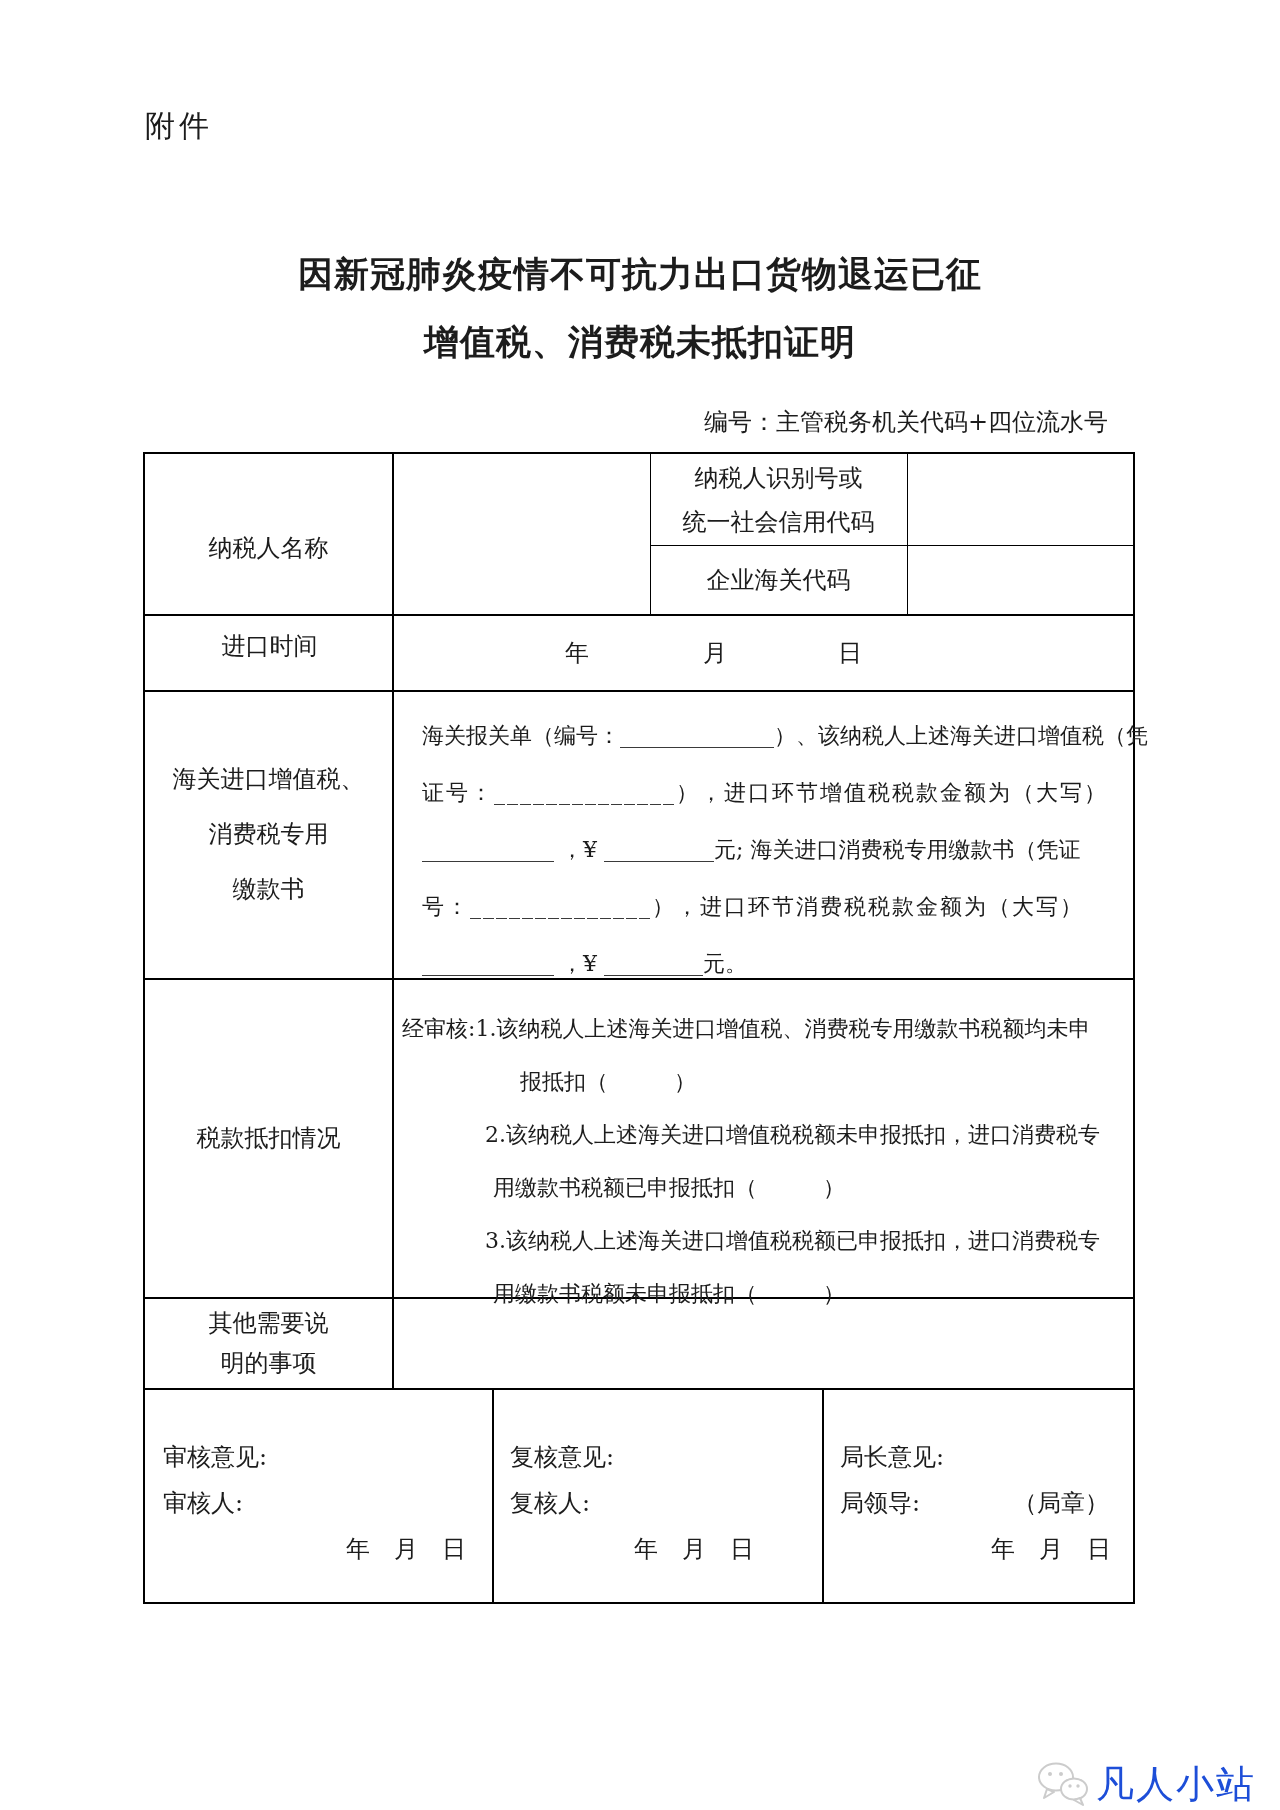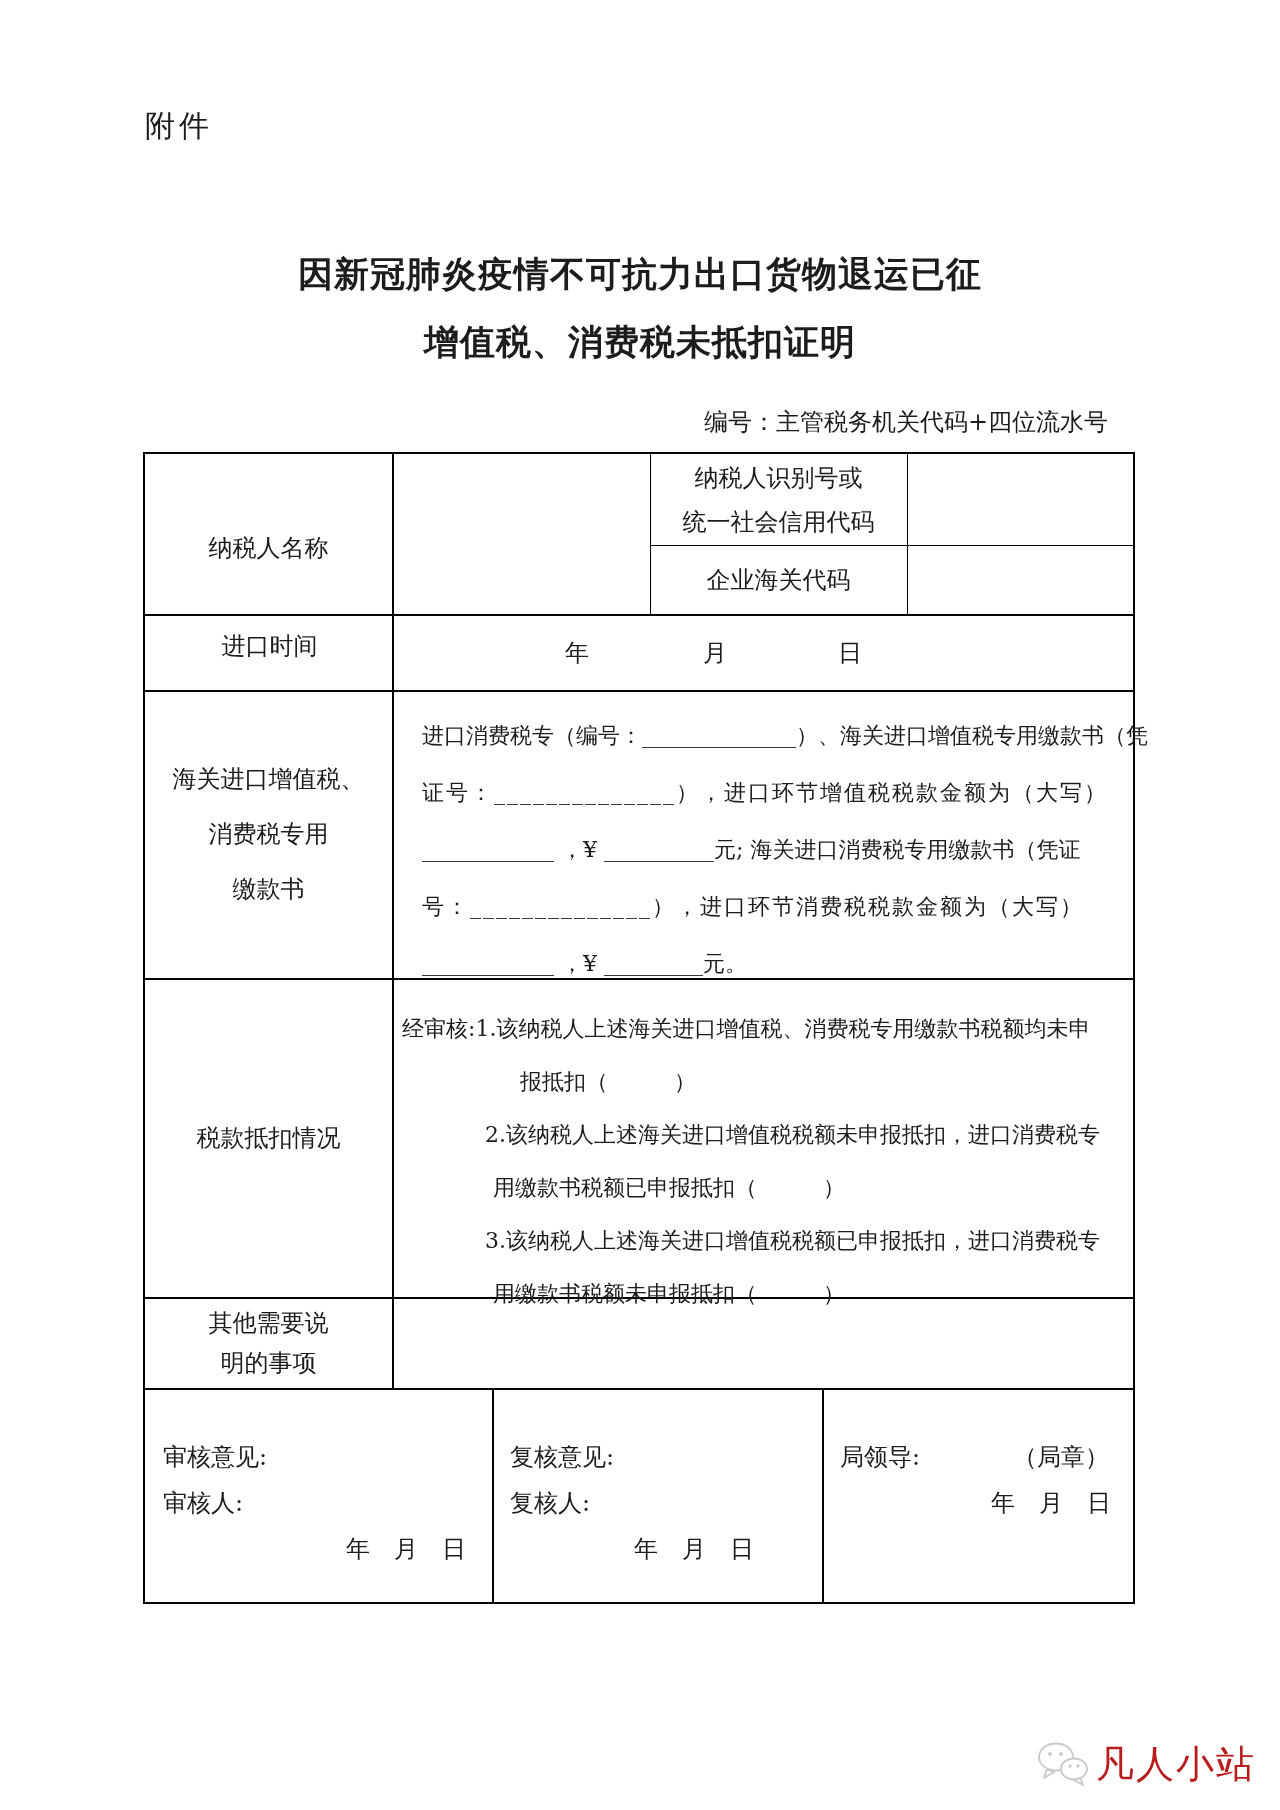--- a/index.html
+++ b/index.html
@@ -34,22 +34,22 @@
   .ind-b { margin-left:83px; }
   .ind-c { margin-left:91px; }
 
   .ymd { position:absolute; font-size:24px; }
 
   .fcell { position:absolute; padding:46px 0 0 18px; font-size:24px; }
   .fcell .fl { line-height:46px; white-space:nowrap; }
   .fcell .fdate { text-align:right; padding-right:26px; }
   .fcell .fperson { display:flex; justify-content:space-between; padding-right:28px; }
 
-  .watermark { position:absolute; right:24px; bottom:20px; display:flex; align-items:center;
-               color:#b91c1c; font-family:"DejaVu Sans","Liberation Sans",sans-serif; }
+  .watermark { position:absolute; right:24px; bottom:0; display:flex; align-items:center;
+               color:#1d4ed8; font-family:"DejaVu Sans","Liberation Sans",sans-serif; }
   .watermark .wm-text { font-size:38px; letter-spacing:2px; margin-left:6px;
                         text-shadow:1px 1px 0 #ffffff; }
 </style>
 </head>
 <body>
 
 <div class="page">
 
   <div class="attachment">附件</div>
 
@@ -97,21 +97,21 @@
       <span class="ymd" style="left:558px; top:183px">月</span>
       <span class="ymd" style="left:693px; top:183px">日</span>
     </div>
 
     <div class="cell" style="left:0; top:236px; width:247px; height:288px">
       <div class="ln" style="line-height:55px">海关进口增值税、</div>
       <div class="ln" style="line-height:55px">消费税专用</div>
       <div class="ln" style="line-height:55px">缴款书</div>
     </div>
     <div class="content" style="left:277px; top:253px; width:710px; height:270px">
-      <div class="pline">进口消费税专（编号：______________）、海关进口增值税专用缴款书（凭</div>
+      <div class="pline">海关报关单（编号：______________）、该纳税人上述海关进口增值税（凭</div>
       <div class="pline" style="letter-spacing:2px">证号：______________），进口环节增值税税款金额为（大写）</div>
       <div class="pline">____________ ，¥ __________元; 海关进口消费税专用缴款书（凭证</div>
       <div class="pline" style="letter-spacing:2px">号：______________），进口环节消费税税款金额为（大写）</div>
       <div class="pline">____________ ，¥ _________元。</div>
     </div>
 
     <div class="cell" style="left:0; top:524px; width:247px; height:319px">
       <div class="ln">税款抵扣情况</div>
     </div>
     <div class="content" style="left:257px; top:548px; width:730px; height:290px">
@@ -133,20 +133,21 @@
       <div class="fl">审核意见:</div>
       <div class="fl">审核人:</div>
       <div class="fl fdate">年　月　日</div>
     </div>
     <div class="fcell" style="left:347px; top:934px; width:288px; height:214px">
       <div class="fl">复核意见:</div>
       <div class="fl">复核人:</div>
       <div class="fl fdate">年　月　日</div>
     </div>
     <div class="fcell" style="left:677px; top:934px; width:315px; height:214px">
+      <div class="fl">局长意见:</div>
       <div class="fl fperson">
         <span>局领导:</span>
         <span>（局章）</span>
       </div>
       <div class="fl fdate">年　月　日</div>
     </div>
 
   </div>
 
   <div class="watermark">

